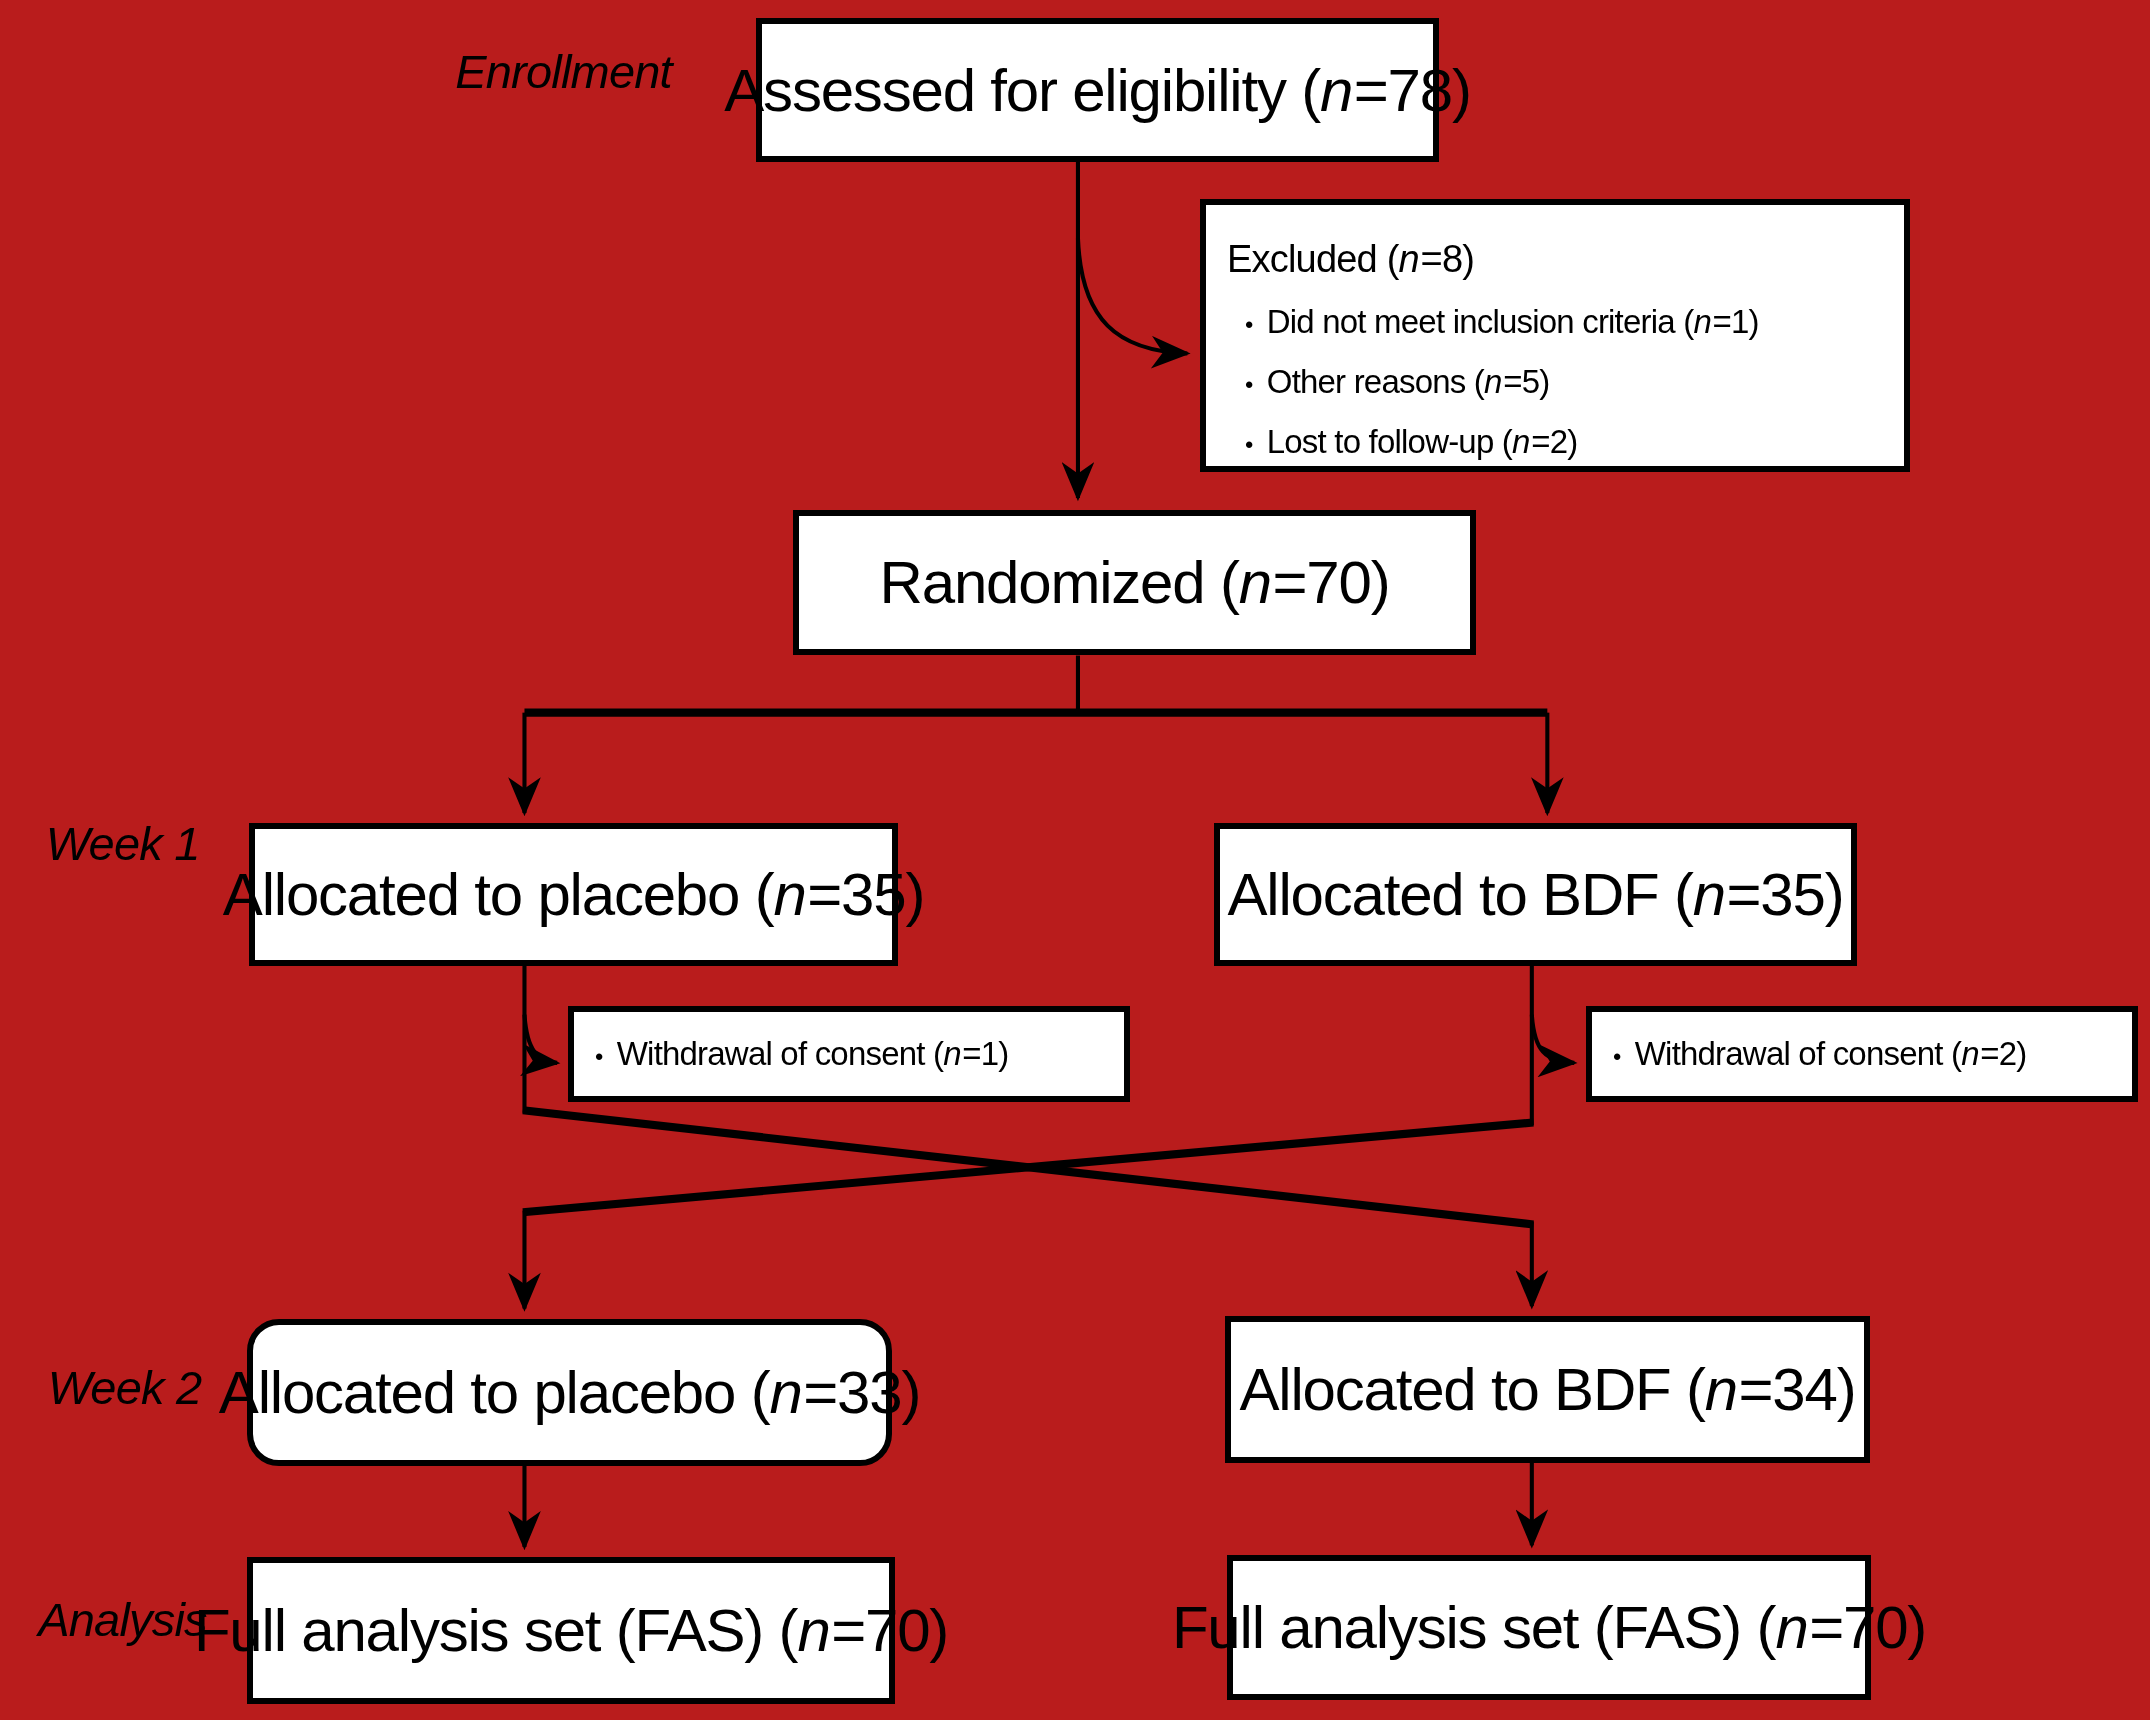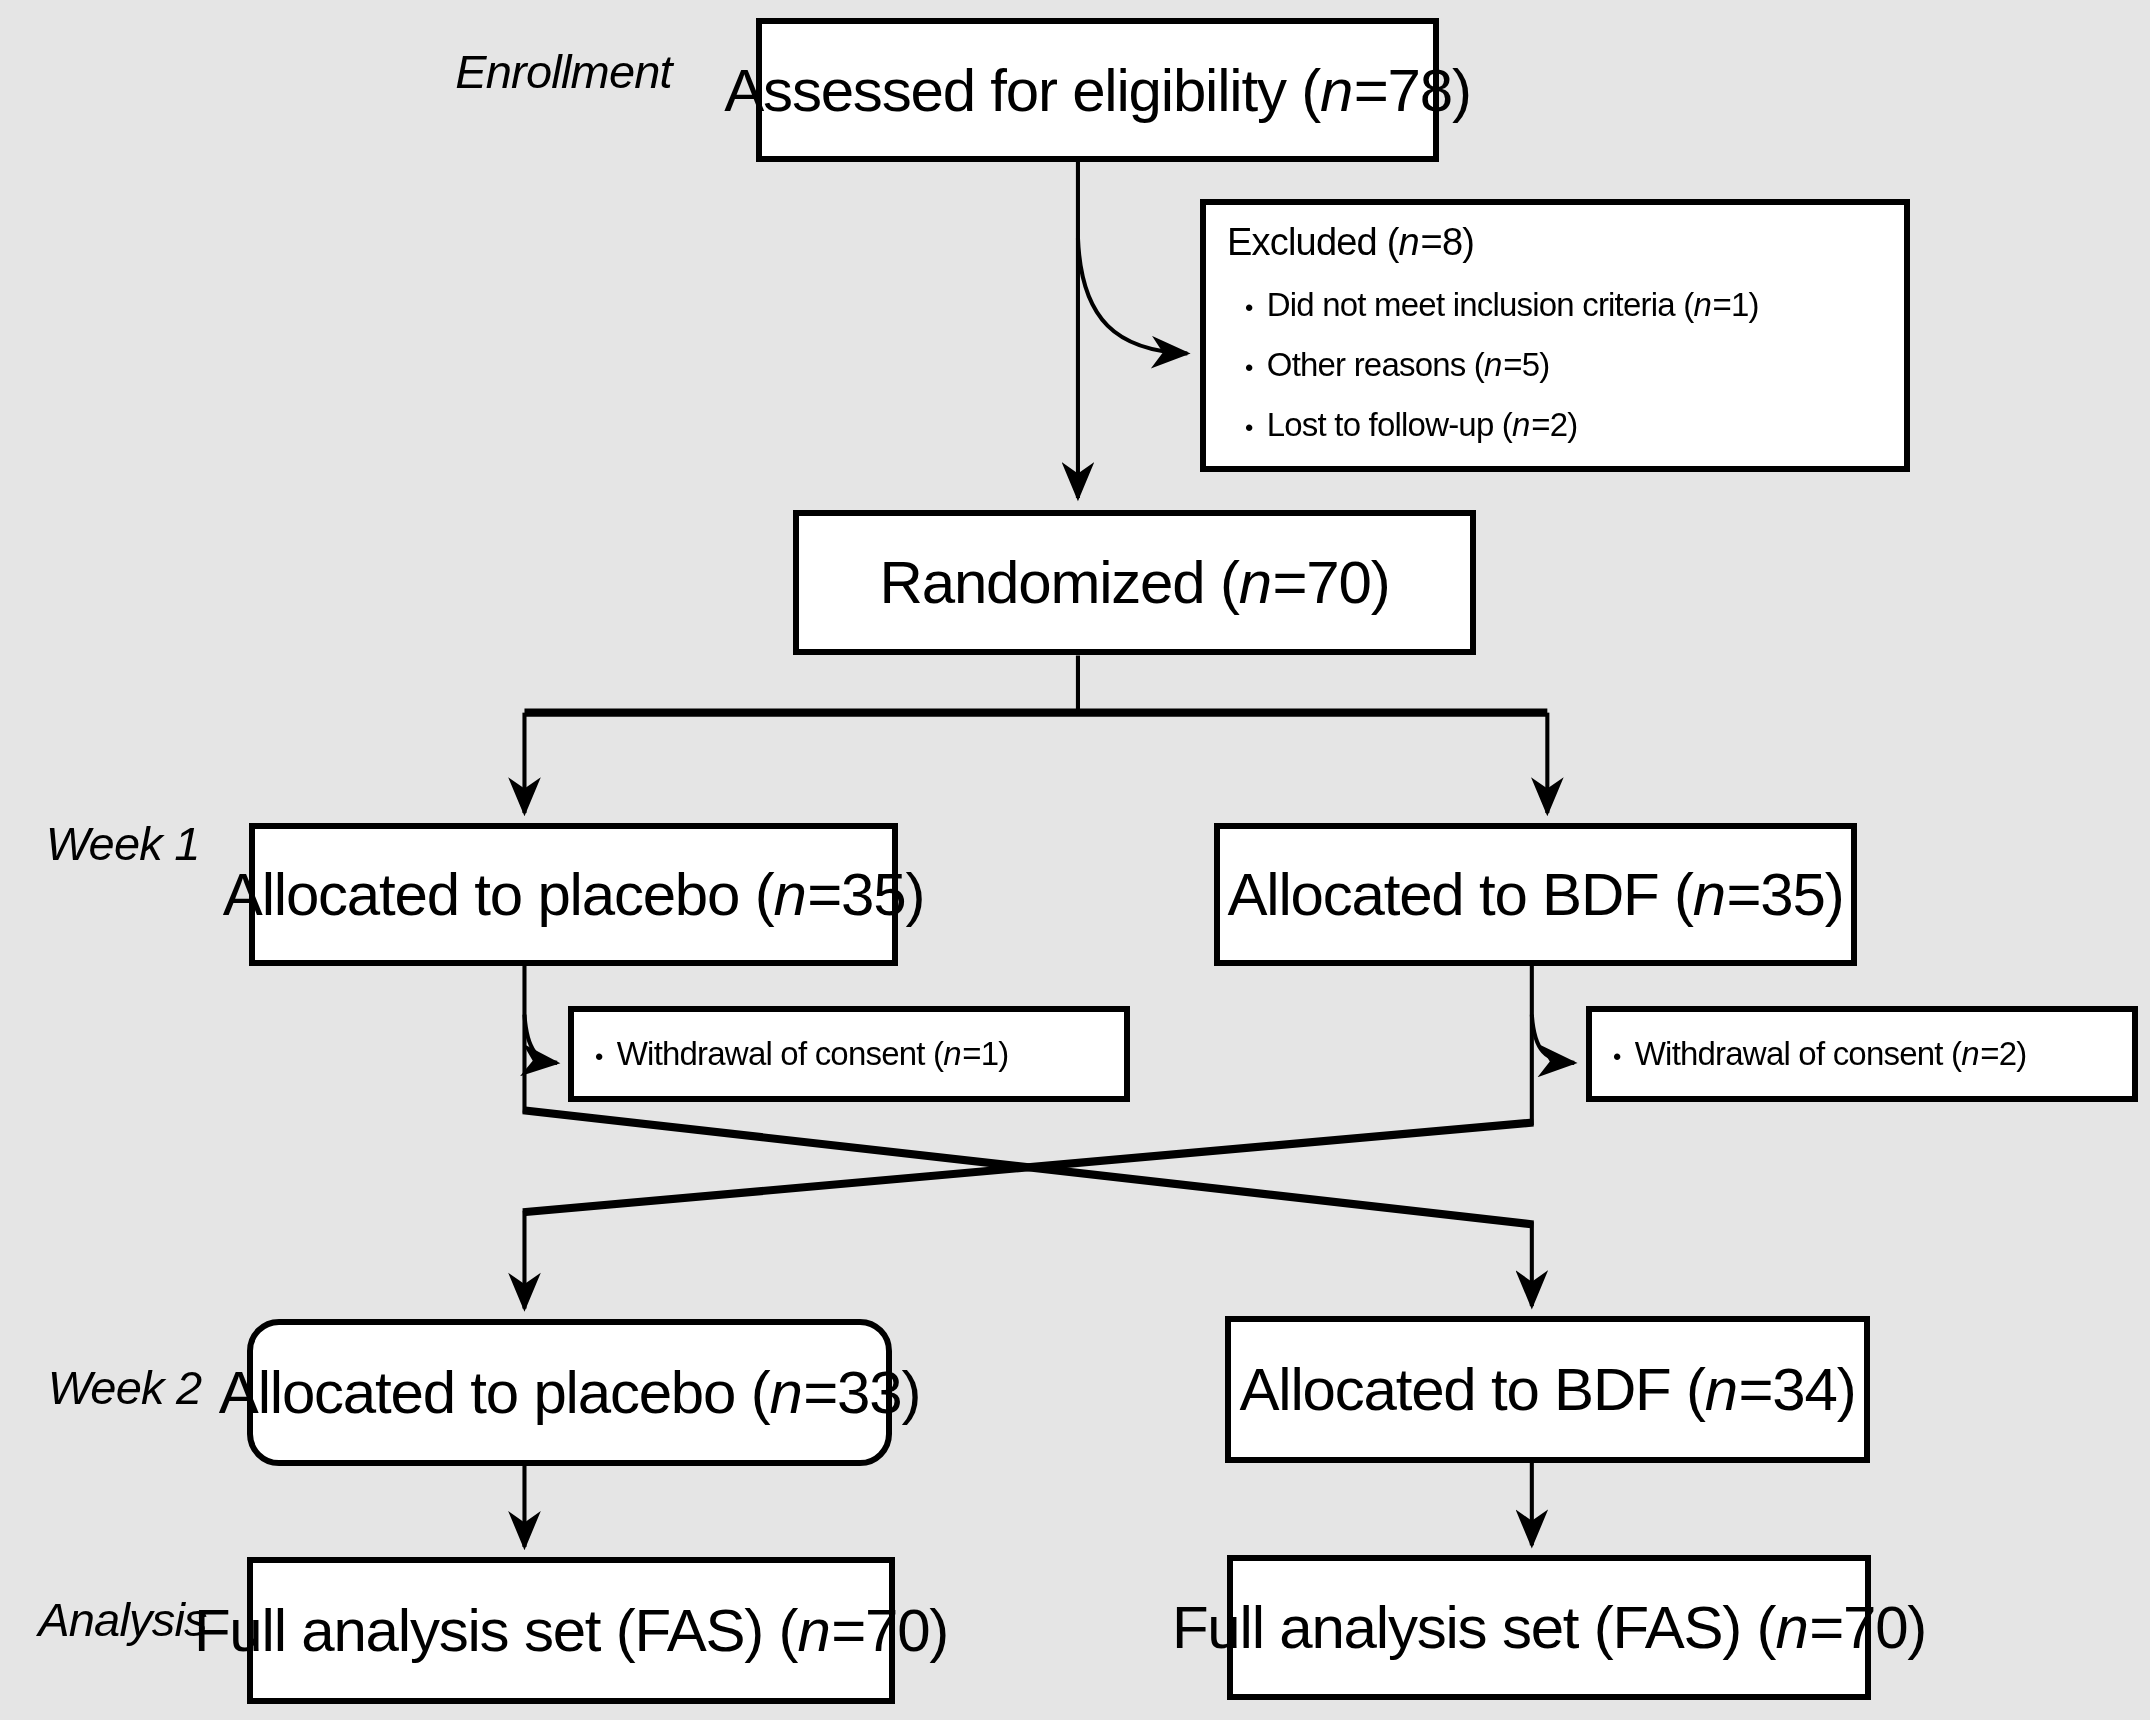--- a/index.html
+++ b/index.html
@@ -1,36 +1,36 @@
 <!DOCTYPE html>
 <html style="font-size:13px"><head>
 <meta charset="utf-8">
 <style>
   html,body{margin:0;padding:0;background:#ffffff;}
   .canvas{
-    position:relative;width:2151px;height:1720px;background:#e5e5e5;
+    position:relative;width:2151px;height:1720px;background:#b91c1c;
     font-family:"Liberation Sans",sans-serif;color:#000;overflow:hidden;
   }
   svg.connectors{position:absolute;left:0;top:0;width:2151px;height:1720px;}
   .ln{fill:none;stroke:#000;stroke-width:5px;stroke-linejoin:round;}
   .thick{stroke-width:10px;}
   .arrow{marker-end:url(#ah);}
   .box{
     position:absolute;border:6.5px solid #000;background:#fff;box-sizing:border-box;
     display:flex;align-items:center;justify-content:center;
   }
   .box-label{font-size:60px;letter-spacing:-1.2px;white-space:nowrap;}
   .nvar{font-style:italic;padding-right:1.6px;}
   .stage{
     position:absolute;font-style:italic;font-size:47px;letter-spacing:-0.8px;
     text-align:center;white-space:nowrap;
   }
   
   #box-assessed{left:756px;top:18px;width:683px;height:144px;}
-  #box-excluded{left:1200px;top:199px;width:710px;height:273px;display:block;padding:11px 21px;}
+  #box-excluded{left:1200px;top:199px;width:710px;height:273px;display:block;padding:28px 21px;}
   #box-randomized{left:754px;top:510px;width:683px;height:145px;margin-left:39px;}
   #box-w1-placebo{left:249px;top:823px;width:649px;height:143px;}
   #box-w1-bdf{left:1214px;top:823px;width:643px;height:143px;}
   #box-wd-left{left:568px;top:1006px;width:562px;height:96px;justify-content:flex-start;padding-left:21px;}
   #box-wd-right{left:1586px;top:1006px;width:552px;height:96px;justify-content:flex-start;padding-left:21px;}
   #box-w2-placebo{left:247px;top:1319px;width:645px;height:147px;border-radius:32px;}
   #box-w2-bdf{left:1225px;top:1316px;width:645px;height:147px;}
   #box-an-placebo{left:247px;top:1557px;width:648px;height:147px;}
   #box-an-bdf{left:1227px;top:1555px;width:644px;height:145px;}
   

